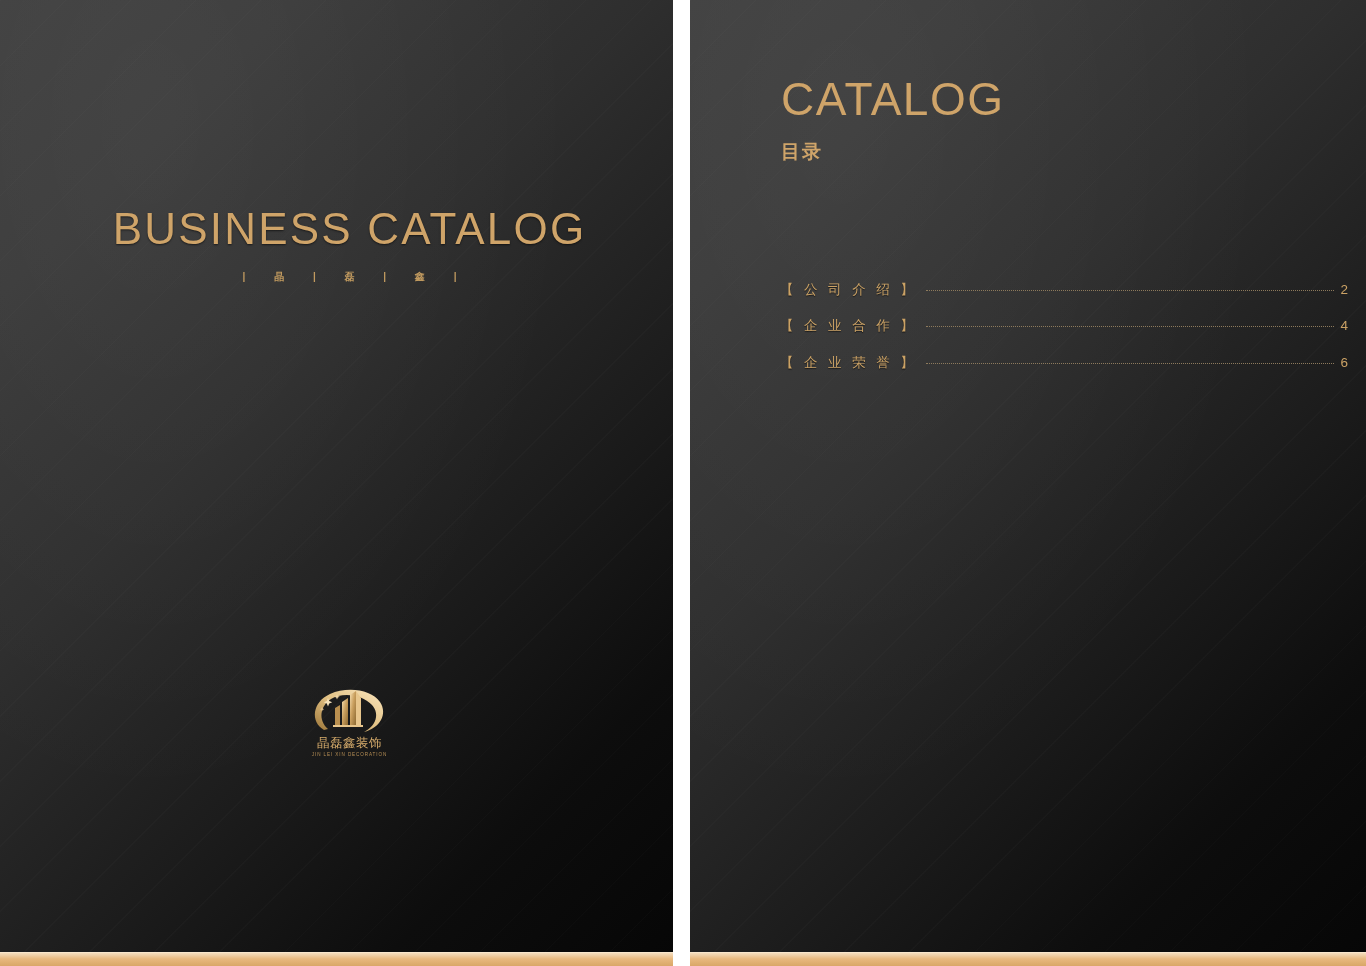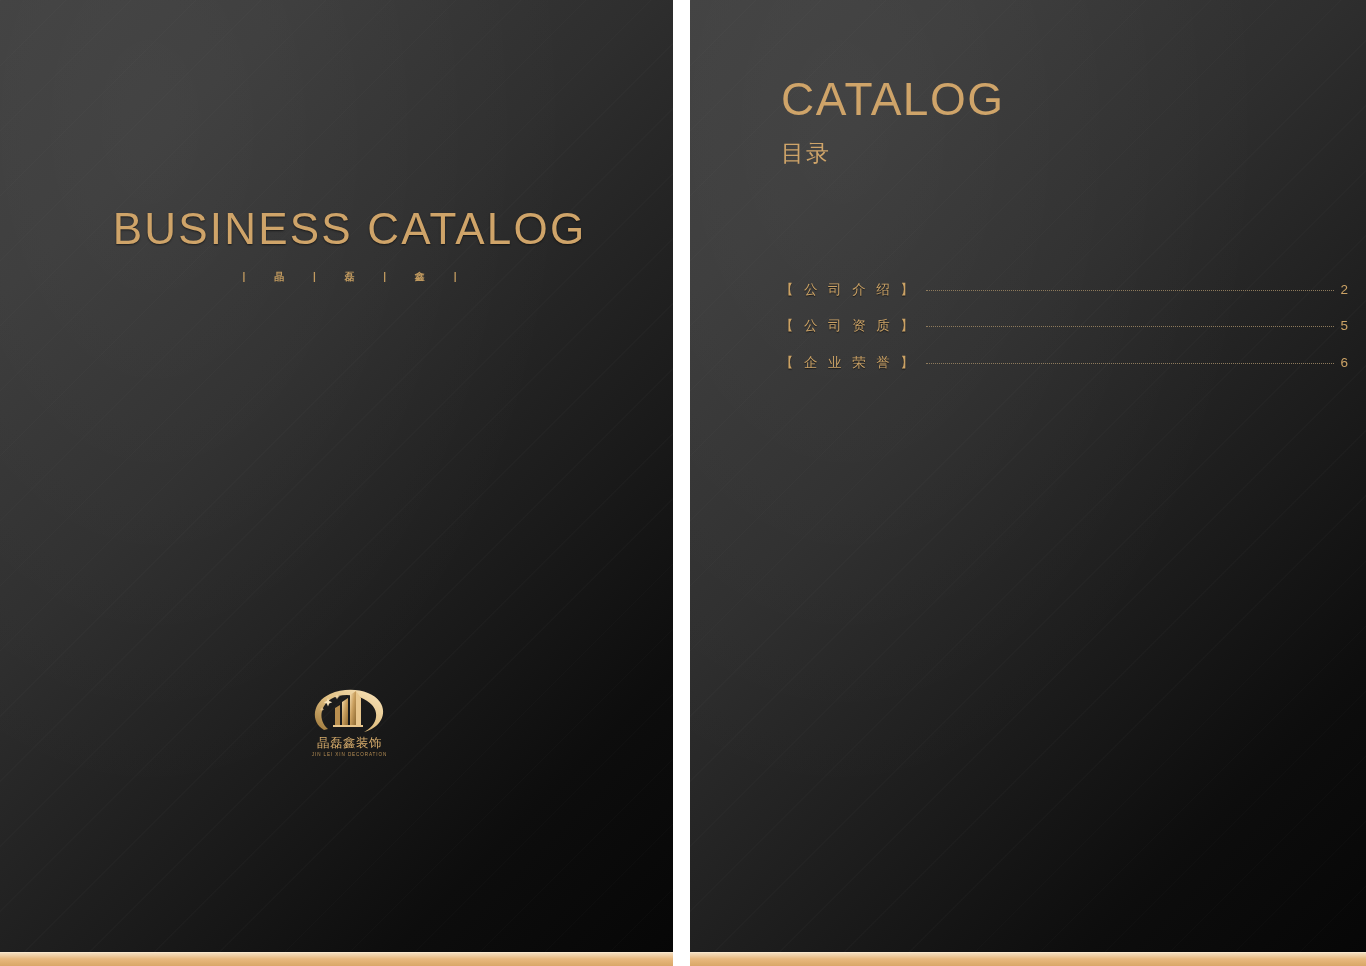--- a/index.html
+++ b/index.html
@@ -127,23 +127,23 @@
   .cat-head-en{
     font-size:46px;
     color:#cfa469;
     letter-spacing:1.5px;
     font-weight:400;
     line-height:1;
     white-space:nowrap;
   }
   .cat-head-cn{
     margin-top:20px;
-    font-size:23px;
+    font-size:19px;
     color:#cfa469;
-    font-weight:400;
+    font-weight:700;
     letter-spacing:2px;
     line-height:1;
     white-space:nowrap;
   }
 
   .toc{
     position:absolute;
     left:58px;
     top:281px;
     width:568px;
@@ -239,23 +239,23 @@
         <div class="cat-head-cn">目录</div>
       </div>
 
       <div class="toc" id="toc-list">
           <div class="toc-row">
             <span class="toc-label">【 公 司 介 绍 】</span>
             <span class="toc-dots"></span>
             <span class="toc-page">2</span>
           </div>
           <div class="toc-row">
-            <span class="toc-label">【 公 司 资 质 】</span>
+            <span class="toc-label">【 企 业 合 作 】</span>
             <span class="toc-dots"></span>
-            <span class="toc-page">5</span>
+            <span class="toc-page">4</span>
           </div>
           <div class="toc-row">
             <span class="toc-label">【 企 业 荣 誉 】</span>
             <span class="toc-dots"></span>
             <span class="toc-page">6</span>
           </div>
         </div>
 
     </div>
     <div class="gold-bar"></div>

